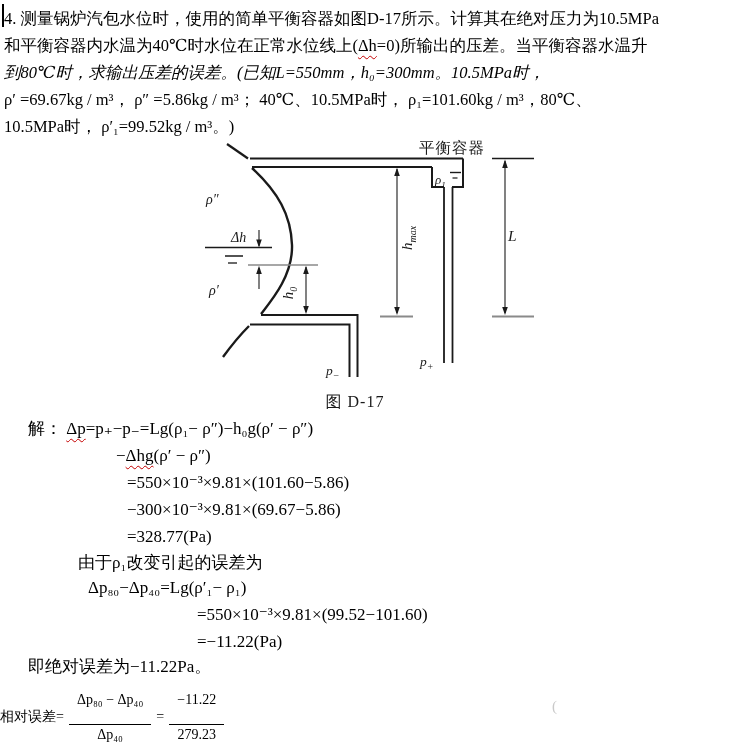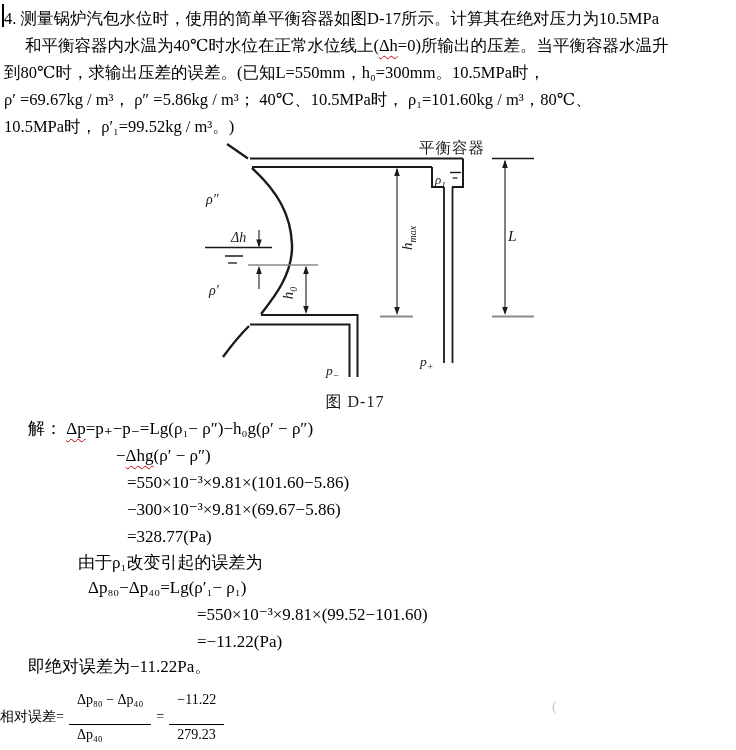--- a/index.html
+++ b/index.html
@@ -17,35 +17,35 @@
     text-decoration-color:#c40000;
     text-decoration-thickness:1px;
     text-underline-offset:4px;
   }
   .cursor-bar{position:absolute;left:2px;top:4px;width:2px;height:23px;background:#000;}
   .diagram{position:absolute;left:0;top:135px;}
   .rel-line{
     position:absolute;left:0;top:686px;height:62px;
     display:flex;align-items:center;font-size:14px;white-space:nowrap;
   }
-  .frac{display:inline-block;vertical-align:middle;margin:0 5px;}
+  .frac{display:inline-block;text-align:center;vertical-align:middle;margin:0 5px;}
   .frac .num{padding:0 8px 2px 8px;}
   .frac .den{border-top:1.6px solid #000;padding:2px 8px 0 8px;margin-top:16px;}
   .stray{position:absolute;left:552px;top:698px;color:#c9c9c9;font-size:15px;}
   svg text{fill:#1a1a1a;}
   .cjk{font-style:normal;letter-spacing:1px;}
 </style>
 </head>
 <body>
 
 <div class="cursor-bar"></div>
 
 <div class="line prob" style="left:4px;top:6px;">4. 测量锅炉汽包水位时，使用的简单平衡容器如图D-17所示。计算其在绝对压力为10.5MPa</div>
-<div class="line prob" style="left:4px;top:33px;margin-left:21px;"><span>和平衡容器内水温为40℃时水位在正常水位线上(</span><span class="wavy">Δh</span><span>=0)所输出的压差。当平衡容器水温升</span></div>
-<div class="line prob" style="left:4px;top:60px;">到80℃时，求输出压差的误差。(已知L=550mm，h₀=300mm。10.5MPa时，</div>
+<div class="line prob" style="left:4px;top:33px;"><span>和平衡容器内水温为40℃时水位在正常水位线上(</span><span class="wavy">Δh</span><span>=0)所输出的压差。当平衡容器水温升</span></div>
+<div class="line prob" style="left:4px;top:60px;font-style:italic;">到80℃时，求输出压差的误差。(已知L=550mm，h₀=300mm。10.5MPa时，</div>
 <div class="line prob" style="left:4px;top:87px;">ρ′ =69.67kg / m³， ρ″ =5.86kg / m³；  40℃、10.5MPa时， ρ₁=101.60kg / m³，80℃、</div>
 <div class="line prob" style="left:4px;top:114px;">10.5MPa时， ρ′₁=99.52kg / m³。)</div>
 
 <svg class="diagram" width="736" height="278" viewBox="0 135 736 278">
   <g stroke="#1a1a1a" fill="none">
 
     <path d="M227,144 L248,158.5" stroke-width="2.2"></path>
     <path d="M252,168 C278,192 291,215 292,245 C293,275 272,300 261,314" stroke-width="2.4"></path>
     <path d="M249,326 C241,334 231,346 223,357" stroke-width="2.4"></path>
 

